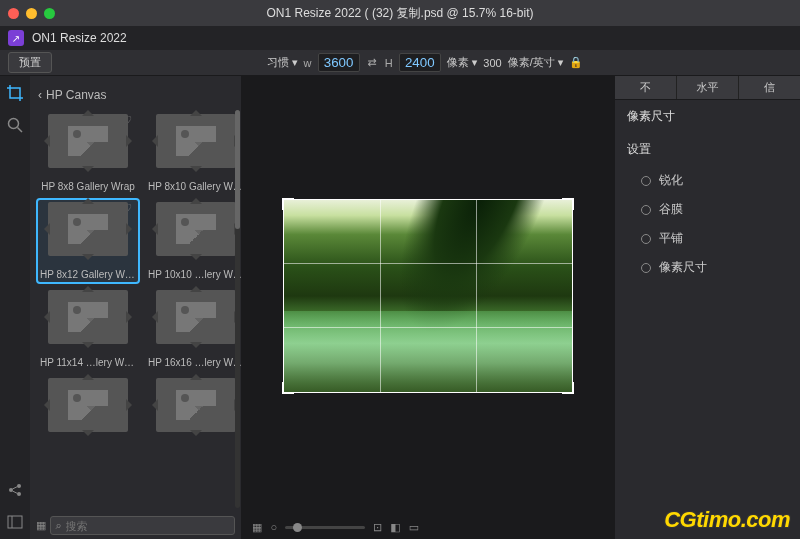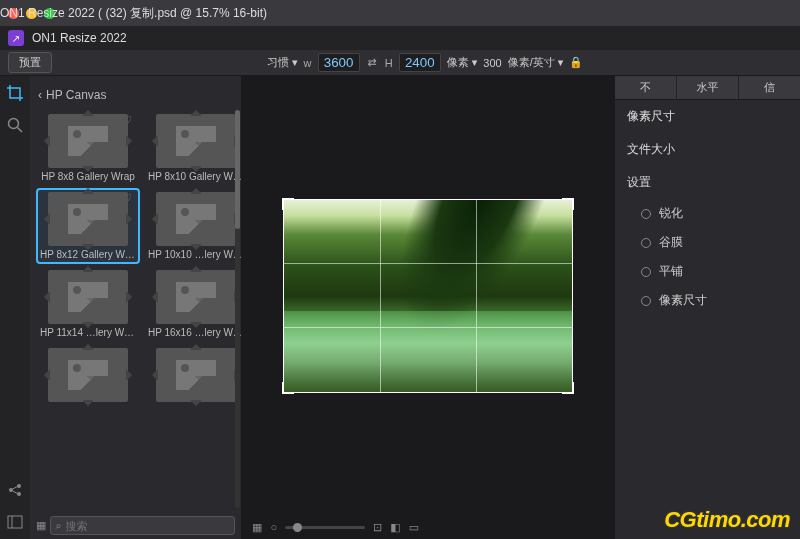--- a/index.html
+++ b/index.html
@@ -5,21 +5,21 @@
 * { margin: 0; padding: 0; box-sizing: border-box; font-family: -apple-system, "Helvetica Neue", Arial, sans-serif; }
 body { width: 800px; height: 539px; background: #2a2a2e; color: #ccc; overflow: hidden; position: relative; font-size: 11px; }
 
 
 .titlebar { height: 26px; background: #3a3a3e; display: flex; align-items: center; padding: 0 8px; position: relative; }
 .traffic { display: flex; gap: 7px; }
 .dot { width: 11px; height: 11px; border-radius: 50%; }
 .dot.red { background: #ff5f56; }
 .dot.yellow { background: #ffbd2e; }
 .dot.green { background: #27c93f; }
-.title { position: absolute; left: 0; right: 0; color: #ddd; font-size: 12px; pointer-events: none; }
+.title { position: absolute; left: 0; right: 0; text-align: center; color: #ddd; font-size: 12px; pointer-events: none; }
 
 
 .appheader { height: 24px; background: #232326; display: flex; align-items: center; padding: 0 8px; gap: 8px; }
 .appicon { width: 16px; height: 16px; background: #7b3fd6; border-radius: 3px; display: flex; align-items: center; justify-content: center; color: #fff; font-size: 10px; }
 .appname { font-size: 12px; color: #ddd; }
 
 
 .toolbar { height: 26px; background: #2f2f33; display: flex; align-items: center; padding: 0 8px; gap: 6px; font-size: 11px; border-bottom: 1px solid #1a1a1c; }
 .tool-btn { background: #3a3a3e; border: 1px solid #555; border-radius: 3px; padding: 2px 10px; color: #ccc; cursor: pointer; }
 .dim-label { color: #aaa; }
@@ -46,21 +46,21 @@
 .preset.selected { border-color: #3fb8ff; background: rgba(63,184,255,0.08); }
 .preset-thumb { width: 80px; height: 54px; background: #555; border-radius: 2px; position: relative; display:flex; align-items:center; justify-content:center; }
 .thumb-inner { width: 40px; height: 30px; background: #777; display:flex; align-items:center; justify-content:center; color:#555; position:relative;}
 .thumb-inner::before { content:''; position:absolute; width:8px; height:8px; border-radius:50%; background:#555; top:4px; left:5px;}
 .thumb-inner::after { content:''; position:absolute; bottom:0; left:0; right:0; height:14px; background:linear-gradient(135deg, transparent 50%, #555 50%), linear-gradient(45deg, transparent 60%, #666 60%);}
 .tri { position:absolute; width:0; height:0; border:6px solid transparent; }
 .tri.left { left:-10px; top:50%; margin-top:-6px; border-right-color:#444;}
 .tri.right { right:-10px; top:50%; margin-top:-6px; border-left-color:#444;}
 .tri.top { top:-10px; left:50%; margin-left:-6px; border-bottom-color:#444;}
 .tri.bottom { bottom:-10px; left:50%; margin-left:-6px; border-top-color:#444;}
-.preset-label { font-size: 10px; color: #bbb; margin-top: 3px; white-space: nowrap; overflow: hidden; text-overflow: ellipsis; max-width: 96px; text-align:center;}
+.preset-label { font-size: 10px; color: #bbb; margin-top: 13px; white-space: nowrap; overflow: hidden; text-overflow: ellipsis; max-width: 96px; text-align:center;}
 .heart { position: absolute; top: 2px; right: 6px; color: #888; font-size: 11px; }
 .scrollbar-track { position:absolute; right:1px; top:4px; bottom:4px; width:5px; background:#333; border-radius:3px;}
 .scrollbar-thumb { position:absolute; top:0; width:100%; height:30%; background:#666; border-radius:3px;}
 
 .search-row { padding: 4px 6px; display:flex; align-items:center; gap:4px;}
 .search-box { flex:1; background:#3a3a3e; border:1px solid #555; border-radius:3px; padding:2px 4px; display:flex; align-items:center; gap:4px;}
 .search-box input { background:transparent; border:none; color:#aaa; width:100%; outline:none; font-size:11px;}
 
 
 .canvas-area { flex: 1; background: #1a1a1c; display: flex; flex-direction: column; }
@@ -299,21 +299,20 @@
     </div>
   </div>
 
   <div class="rightpanel">
     <div class="seg">
       <div class="seg-btn">不</div>
       <div class="seg-btn">水平</div>
       <div class="seg-btn cut">信</div>
     </div>
     <div class="section">像素尺寸</div>
-    <div class="section">文件大小</div>
     <div class="section">设置</div>
     <div class="sub">
         <span>锐化</span>
       </div>
     <div class="sub">
         <span>谷膜</span>
       </div>
     <div class="sub">
         <span>平铺</span>
       </div>

